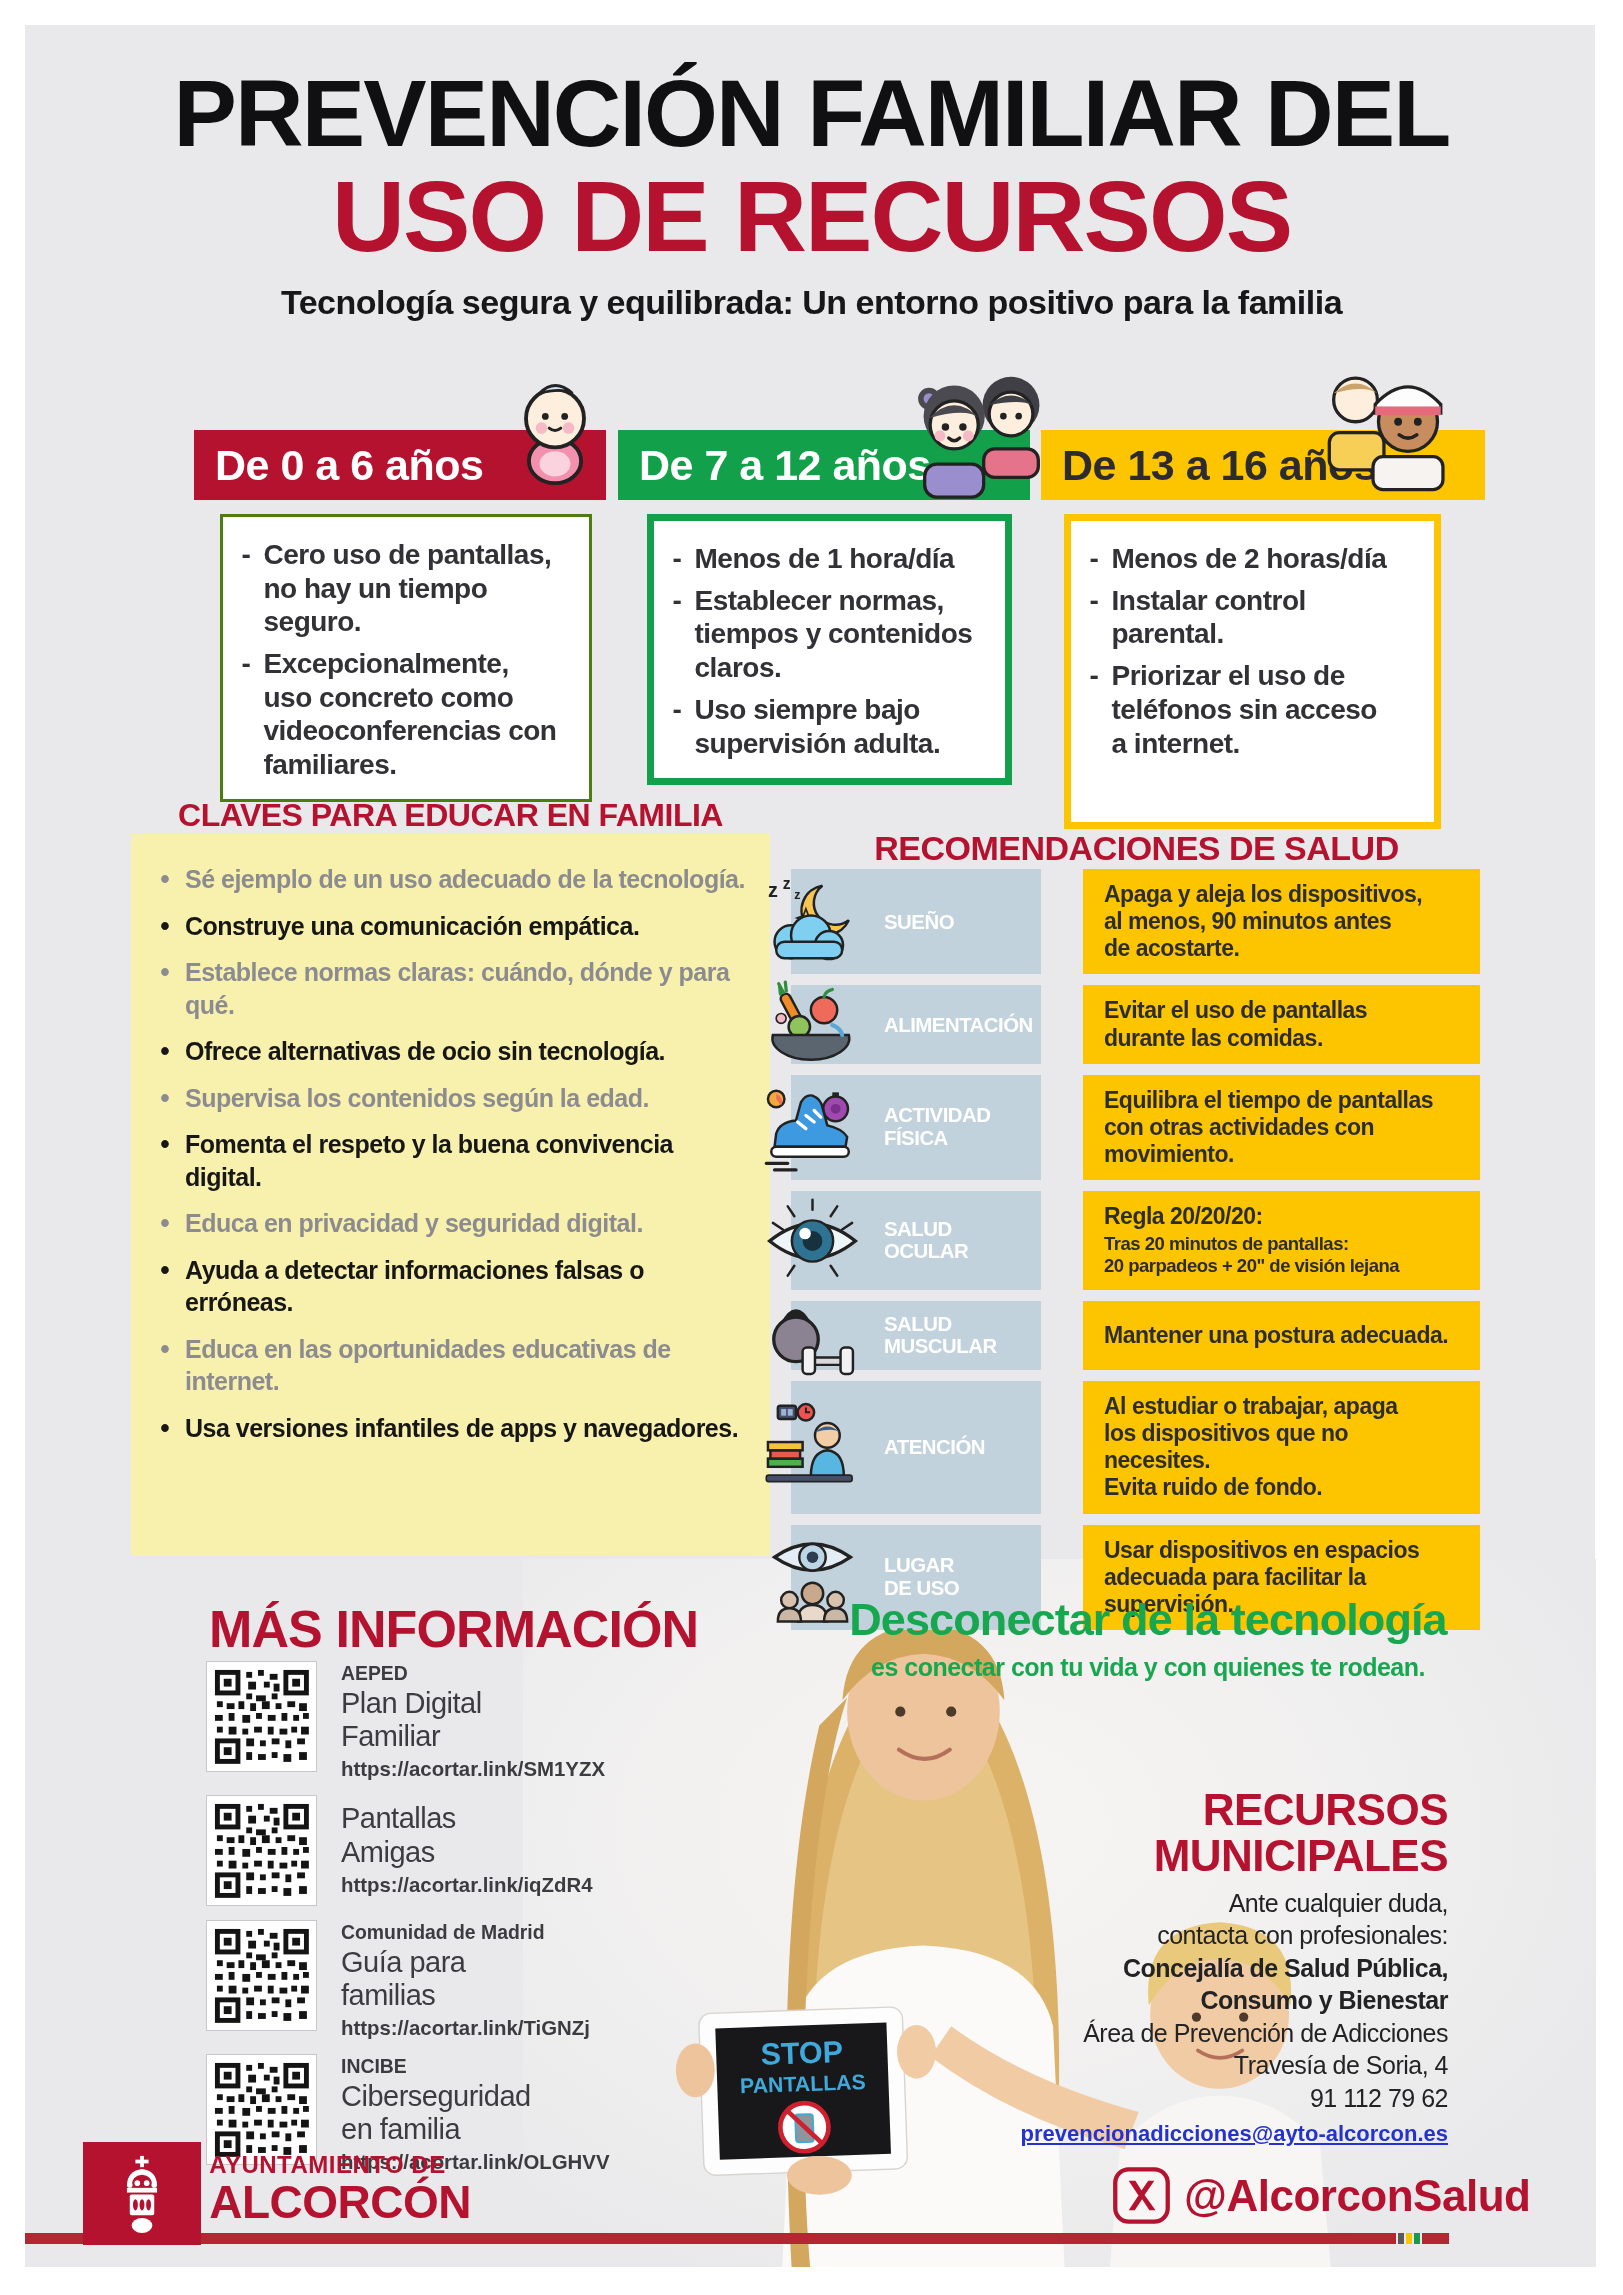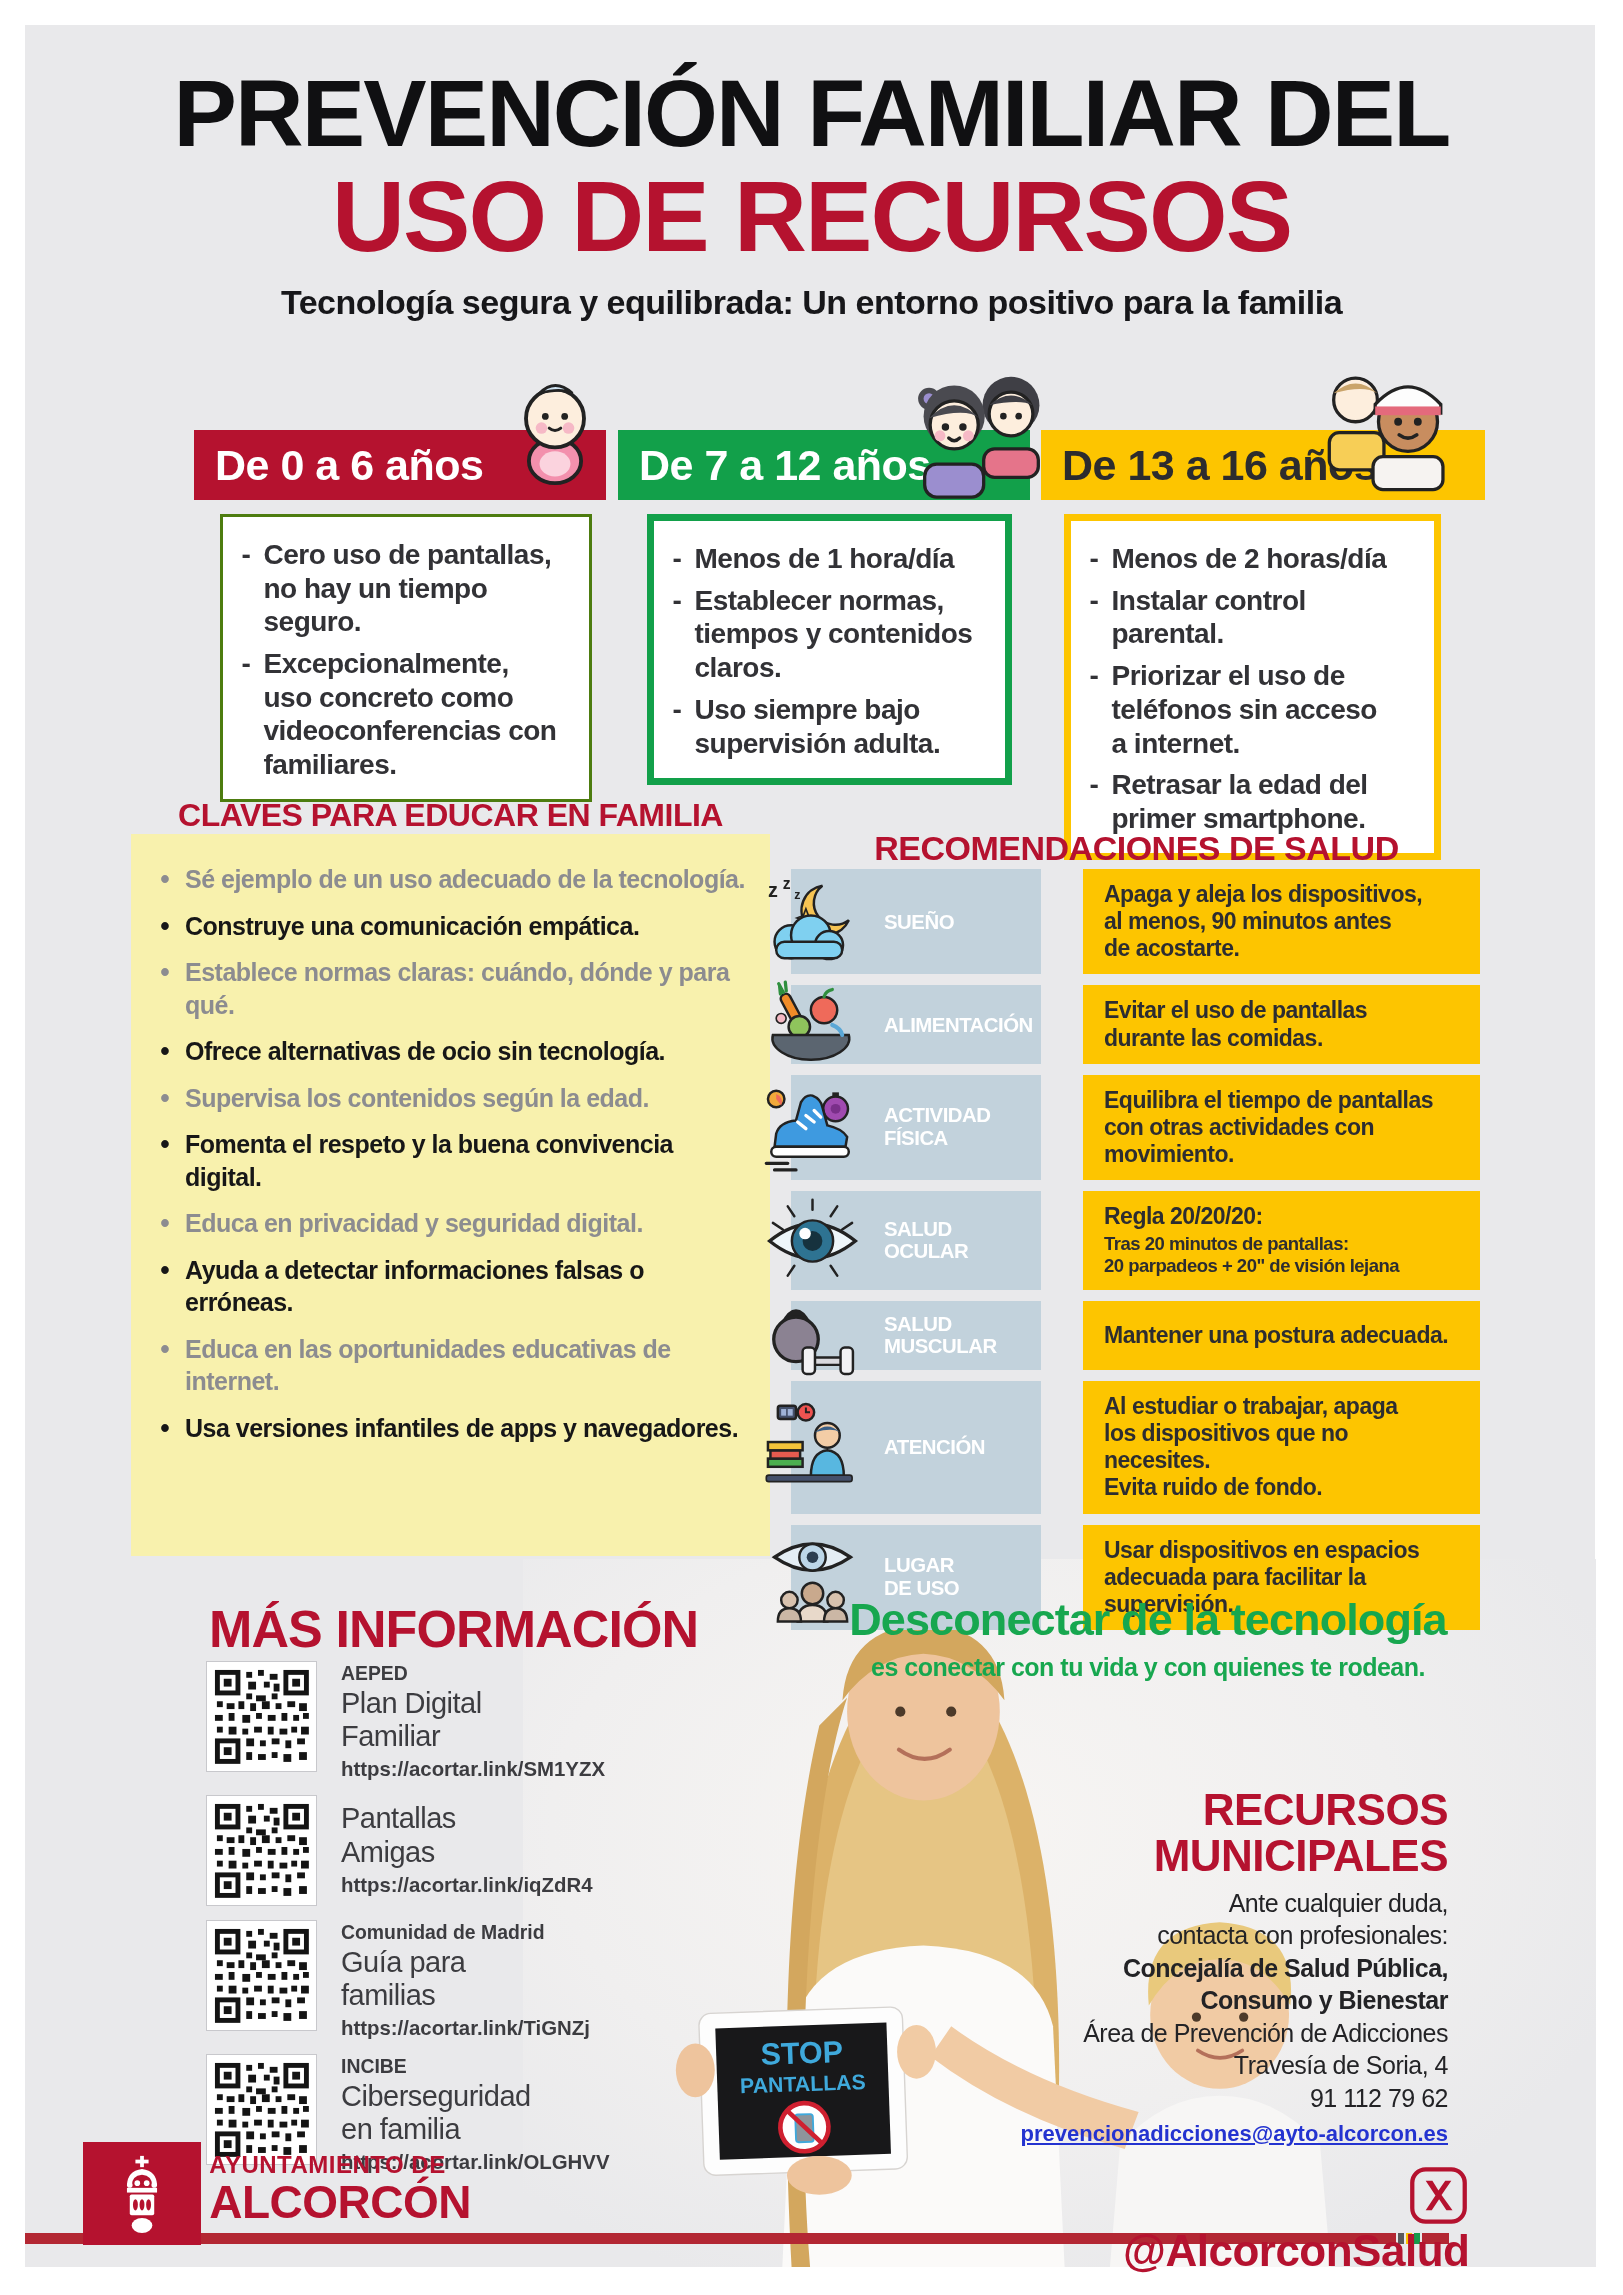--- a/index.html
+++ b/index.html
@@ -86,21 +86,21 @@
   .tick{position:absolute;top:2233px;height:11px;z-index:6;}
   .tick-gray{left:1398px;width:5.6px;background:#5a5a5c;}
   .tick-yellow{left:1406px;width:5.6px;background:#fdc400;}
   .tick-green{left:1414px;width:5.6px;background:#169a4b;}
   .tick-red{left:1422px;width:27px;background:#b32733;}
   .logo{position:absolute;left:83px;top:2142px;z-index:7;display:flex;}
   .logo-box{width:118px;height:103px;background:#b5122f;display:flex;align-items:center;justify-content:center;}
   .logo-text{margin-left:8.3px;padding-top:9.3px;color:#b5122f;font-weight:700;}
   .lt1{font-size:24px;letter-spacing:0.5px;}
   .lt2{font-size:46px;letter-spacing:-0.5px;margin-top:0px;line-height:1.0;}
-  .social{position:absolute;left:1111px;top:2165px;display:flex;align-items:flex-end;z-index:7;flex-direction:column;}
+  .social{position:absolute;left:1111px;top:2165px;display:flex;align-items:center;z-index:7;}
   .x-icon{width:61px;height:61px;}
   .handle{margin-left:12px;font-size:44px;font-weight:700;color:#b5122f;letter-spacing:-0.5px;}
   .hidden-defs{position:absolute;width:0;height:0;overflow:hidden;}
 </style>
 </head>
 <body>
 
 <svg class="hidden-defs" aria-hidden="true">
   <defs>
     <g id="qrsym">
@@ -290,22 +290,20 @@
         <rect x="54" y="84" width="64" height="30" rx="9" fill="#f6f3f1" stroke="#222" stroke-width="3"></rect>
       </svg>
     </div>
     <div class="age-box">
       <div class="di"><span>Menos de 2 horas/día</span></div>
       <div class="di"><span>Instalar control
 parental.</span></div>
       <div class="di"><span>Priorizar el uso de
 teléfonos sin acceso
 a internet.</span></div>
-      <div class="di"><span>Retrasar la edad del
-primer smartphone.</span></div>
     </div>
   </section>
 
   <h2 class="claves-h" style="margin:0;">CLAVES PARA EDUCAR EN FAMILIA</h2>
   <section class="claves-box">
     <div class="clave tone-gray"><span>Sé ejemplo de un uso adecuado de la tecnología.</span></div>
     <div class="clave tone-dark"><span>Construye una comunicación empática.</span></div>
     <div class="clave tone-gray"><span>Establece normas claras: cuándo, dónde y para qué.</span></div>
     <div class="clave tone-dark"><span>Ofrece alternativas de ocio sin tecnología.</span></div>
     <div class="clave tone-gray"><span>Supervisa los contenidos según la edad.</span></div>

